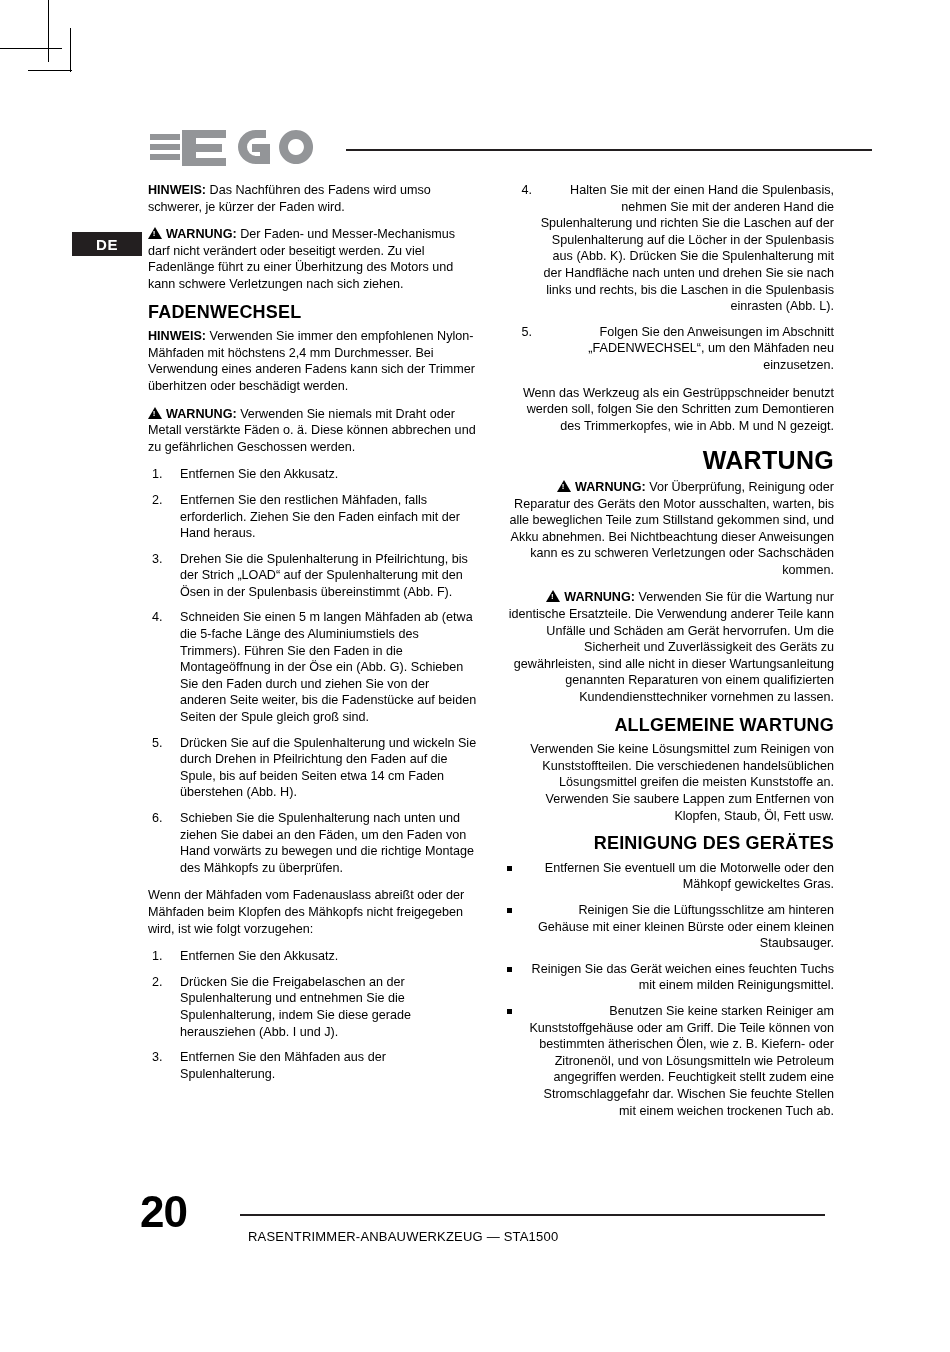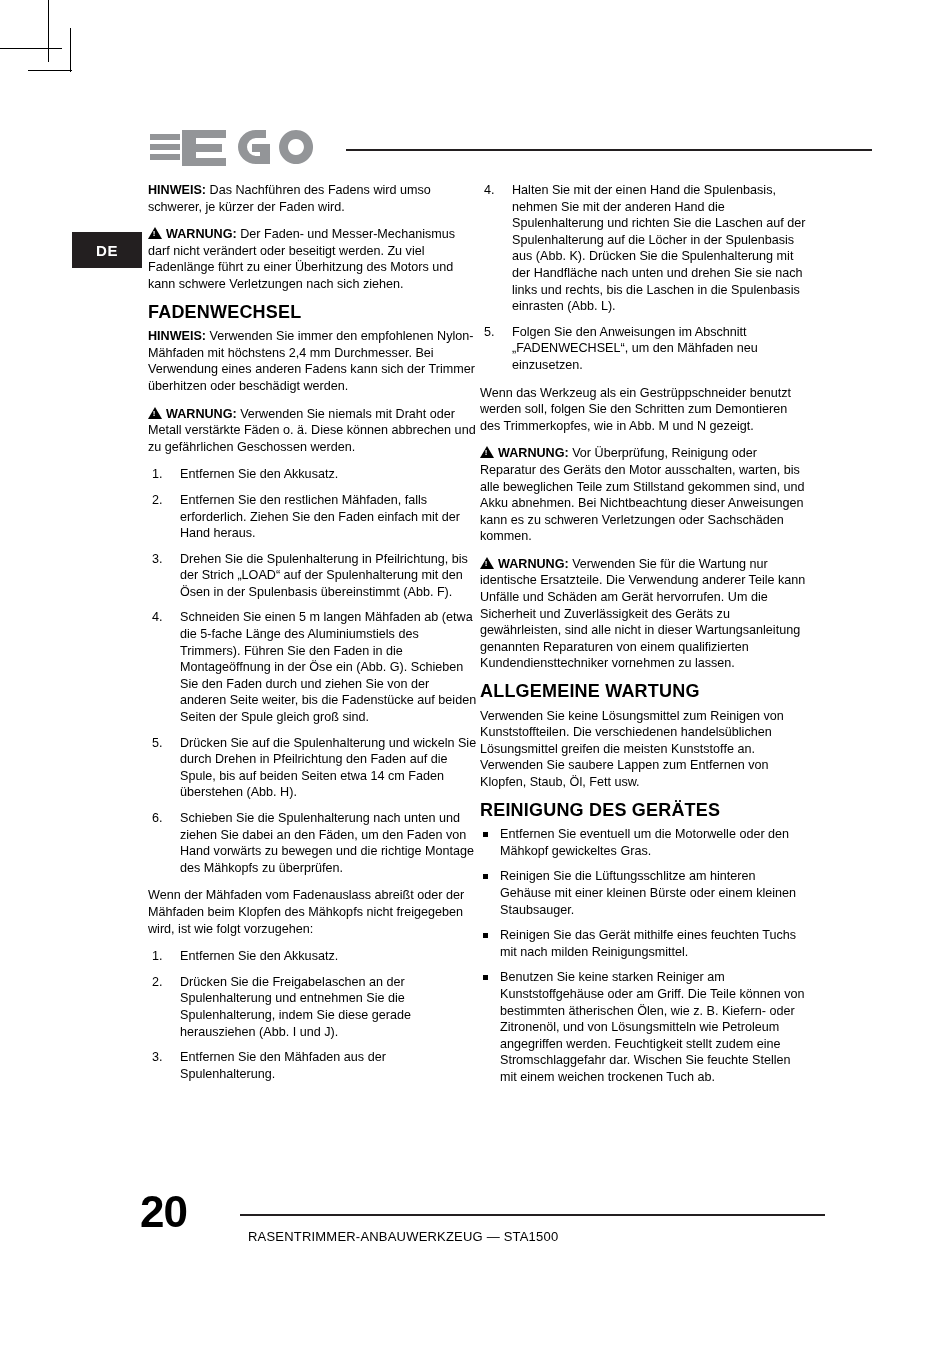--- a/index.html
+++ b/index.html
@@ -23,30 +23,30 @@
   .crop-tl .h2{position:absolute;background:#000;height:1px;left:28px;top:70px;width:44px;}
   .crop-tl .v2{position:absolute;background:#000;width:1px;left:70px;top:28px;height:44px;}
 
   
   .header{position:absolute;left:148px;top:118px;right:60px;height:58px;}
   .logo{position:absolute;left:0;top:6px;width:180px;height:46px;}
   .header-rule{position:absolute;left:198px;top:31px;right:18px;height:2px;background:#231f20;}
 
   
   .lang-tab{
-    position:absolute;left:72px;top:232px;width:70px;height:36px;
+    position:absolute;left:72px;top:232px;width:70px;height:24px;
     background:#231f20;color:#fff;
     font-weight:bold;font-size:15px;letter-spacing:.5px;
     display:flex;align-items:center;justify-content:center;
   }
 
   
   .col{position:absolute;top:182px;width:330px;font-size:12.6px;line-height:16.6px;color:#000;}
   .col-left{left:148px;}
-  .col-right{left:480px;}
+  .col-right{left:504px;text-align:right;}
 
   p{margin:0 0 11px 0;}
   .bold{font-weight:bold;}
   .sec-head{font-weight:bold;font-size:18px;margin:4px 0 8px 0;letter-spacing:.2px;}
   .big-head{
     font-weight:bold;font-size:25px;letter-spacing:.3px;
     margin:18px 0 10px 0;
   }
   .warn-tri{
     display:inline-block;width:0;height:0;position:relative;top:1px;
@@ -151,35 +151,36 @@
 
   <div class="col col-right">
 
     <ol class="num" style="counter-reset:li 3;">
       <li>Halten Sie mit der einen Hand die Spulenbasis, nehmen Sie mit der anderen Hand die Spulenhalterung und richten Sie die Laschen auf der Spulenhalterung auf die Löcher in der Spulenbasis aus (Abb. K). Drücken Sie die Spulenhalterung mit der Handfläche nach unten und drehen Sie sie nach links und rechts, bis die Laschen in die Spulenbasis einrasten (Abb. L).</li>
       <li>Folgen Sie den Anweisungen im Abschnitt „FADENWECHSEL“, um den Mähfaden neu einzusetzen.</li>
     </ol>
 
     <p>Wenn das Werkzeug als ein Gestrüppschneider benutzt werden soll, folgen Sie den Schritten zum Demontieren des Trimmerkopfes, wie in Abb. M und N gezeigt.</p>
 
+    <div class="big-head">WARTUNG</div>
 
     <p class="warn-block"><span class="warn-tri"></span><span class="bold">WARNUNG:</span><span> Vor Überprüfung, Reinigung oder Reparatur des Geräts den Motor ausschalten, warten, bis alle beweglichen Teile zum Stillstand gekommen sind, und Akku abnehmen. Bei Nichtbeachtung dieser Anweisungen kann es zu schweren Verletzungen oder Sachschäden kommen.</span></p>
 
     <p class="warn-block"><span class="warn-tri"></span><span class="bold">WARNUNG:</span><span> Verwenden Sie für die Wartung nur identische Ersatzteile. Die Verwendung anderer Teile kann Unfälle und Schäden am Gerät hervorrufen. Um die Sicherheit und Zuverlässigkeit des Geräts zu gewährleisten, sind alle nicht in dieser Wartungsanleitung genannten Reparaturen von einem qualifizierten Kundendiensttechniker vornehmen zu lassen.</span></p>
 
     <div class="sec-head">ALLGEMEINE WARTUNG</div>
 
     <p>Verwenden Sie keine Lösungsmittel zum Reinigen von Kunststoffteilen. Die verschiedenen handelsüblichen Lösungsmittel greifen die meisten Kunststoffe an. Verwenden Sie saubere Lappen zum Entfernen von Klopfen, Staub, Öl, Fett usw.</p>
 
     <div class="sec-head">REINIGUNG DES GERÄTES</div>
 
     <ul class="sq">
       <li>Entfernen Sie eventuell um die Motorwelle oder den Mähkopf gewickeltes Gras.</li>
       <li>Reinigen Sie die Lüftungsschlitze am hinteren Gehäuse mit einer kleinen Bürste oder einem kleinen Staubsauger.</li>
-      <li>Reinigen Sie das Gerät mithilfe eines feuchten Tuchs mit nach milden Reinigungsmittel.</li>
+      <li>Reinigen Sie das Gerät weichen eines feuchten Tuchs mit einem milden Reinigungsmittel.</li>
       <li>Benutzen Sie keine starken Reiniger am Kunststoffgehäuse oder am Griff. Die Teile können von bestimmten ätherischen Ölen, wie z. B. Kiefern- oder Zitronenöl, und von Lösungsmitteln wie Petroleum angegriffen werden. Feuchtigkeit stellt zudem eine Stromschlaggefahr dar. Wischen Sie feuchte Stellen mit einem weichen trockenen Tuch ab.</li>
     </ul>
   </div>
 
   <div class="pagenum">20</div>
   <div class="footer-rule"></div>
   <div class="footer-text">RASENTRIMMER-ANBAUWERKZEUG — STA1500</div>
 
 </div>
 

